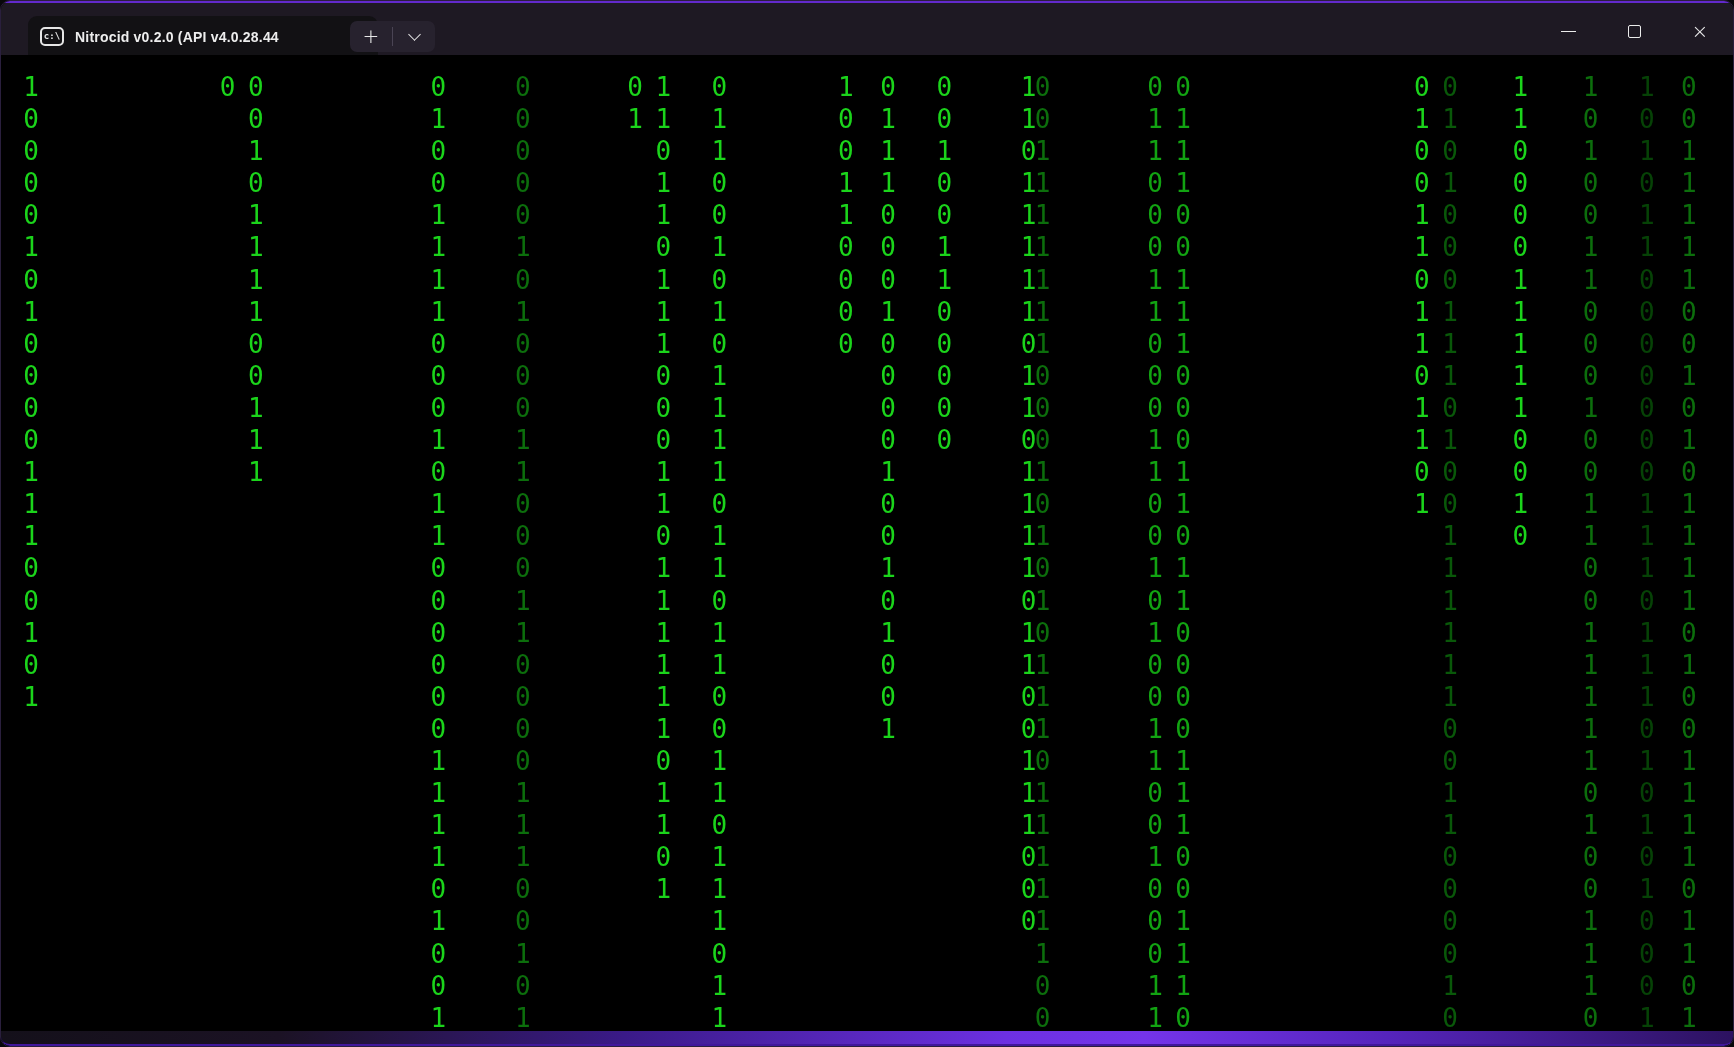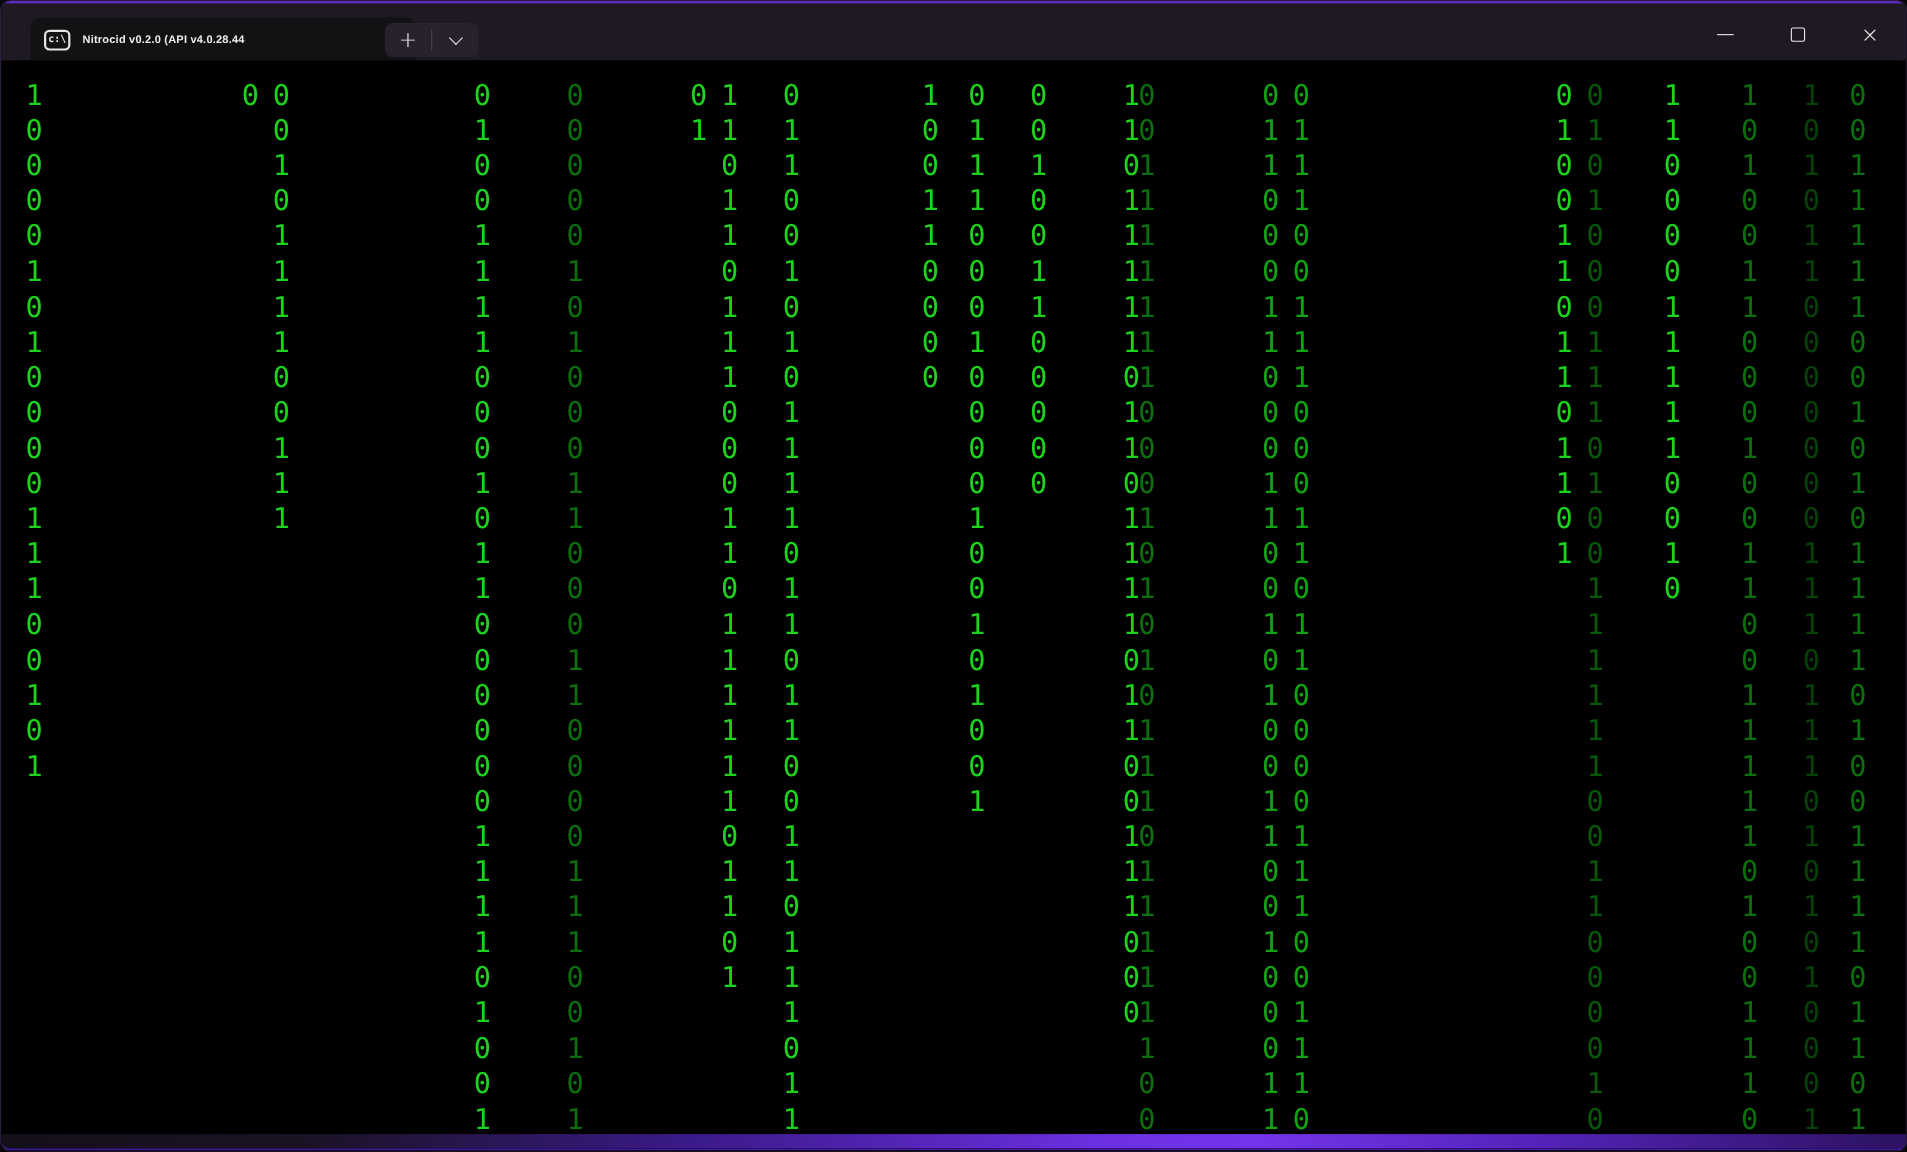--- a/index.html
+++ b/index.html
@@ -18,21 +18,21 @@
     position:absolute;left:27px;top:13px;width:350px;height:41px;
     background:#121114;border-radius:9px 9px 0 0;
     display:flex;align-items:center;padding:0 12px;gap:11px;
   }
   .cmdicon{
     width:24px;height:19px;border:2px solid #e6e6e6;border-radius:5px;
     font:bold 9px/15px "DejaVu Sans Mono",monospace;color:#e6e6e6;
     text-align:center;flex:0 0 auto;letter-spacing:0;
   }
   .tabtitle{
-    font-size:10px;font-weight:700;color:#ededed;white-space:nowrap;
+    font-size:14px;font-weight:700;color:#ededed;white-space:nowrap;
     overflow:hidden;flex:1 1 auto;letter-spacing:.2px;
   }
   .tabclose{
     flex:0 0 auto;color:#cccccc;font:400 15px/15px "DejaVu Sans",sans-serif;
     padding:2px 4px;border-radius:4px;cursor:pointer;
   }
   .newtab-group{
     position:absolute;left:349px;top:18px;height:31px;
     background:#27222e;border-radius:7px;display:flex;align-items:center;
   }

